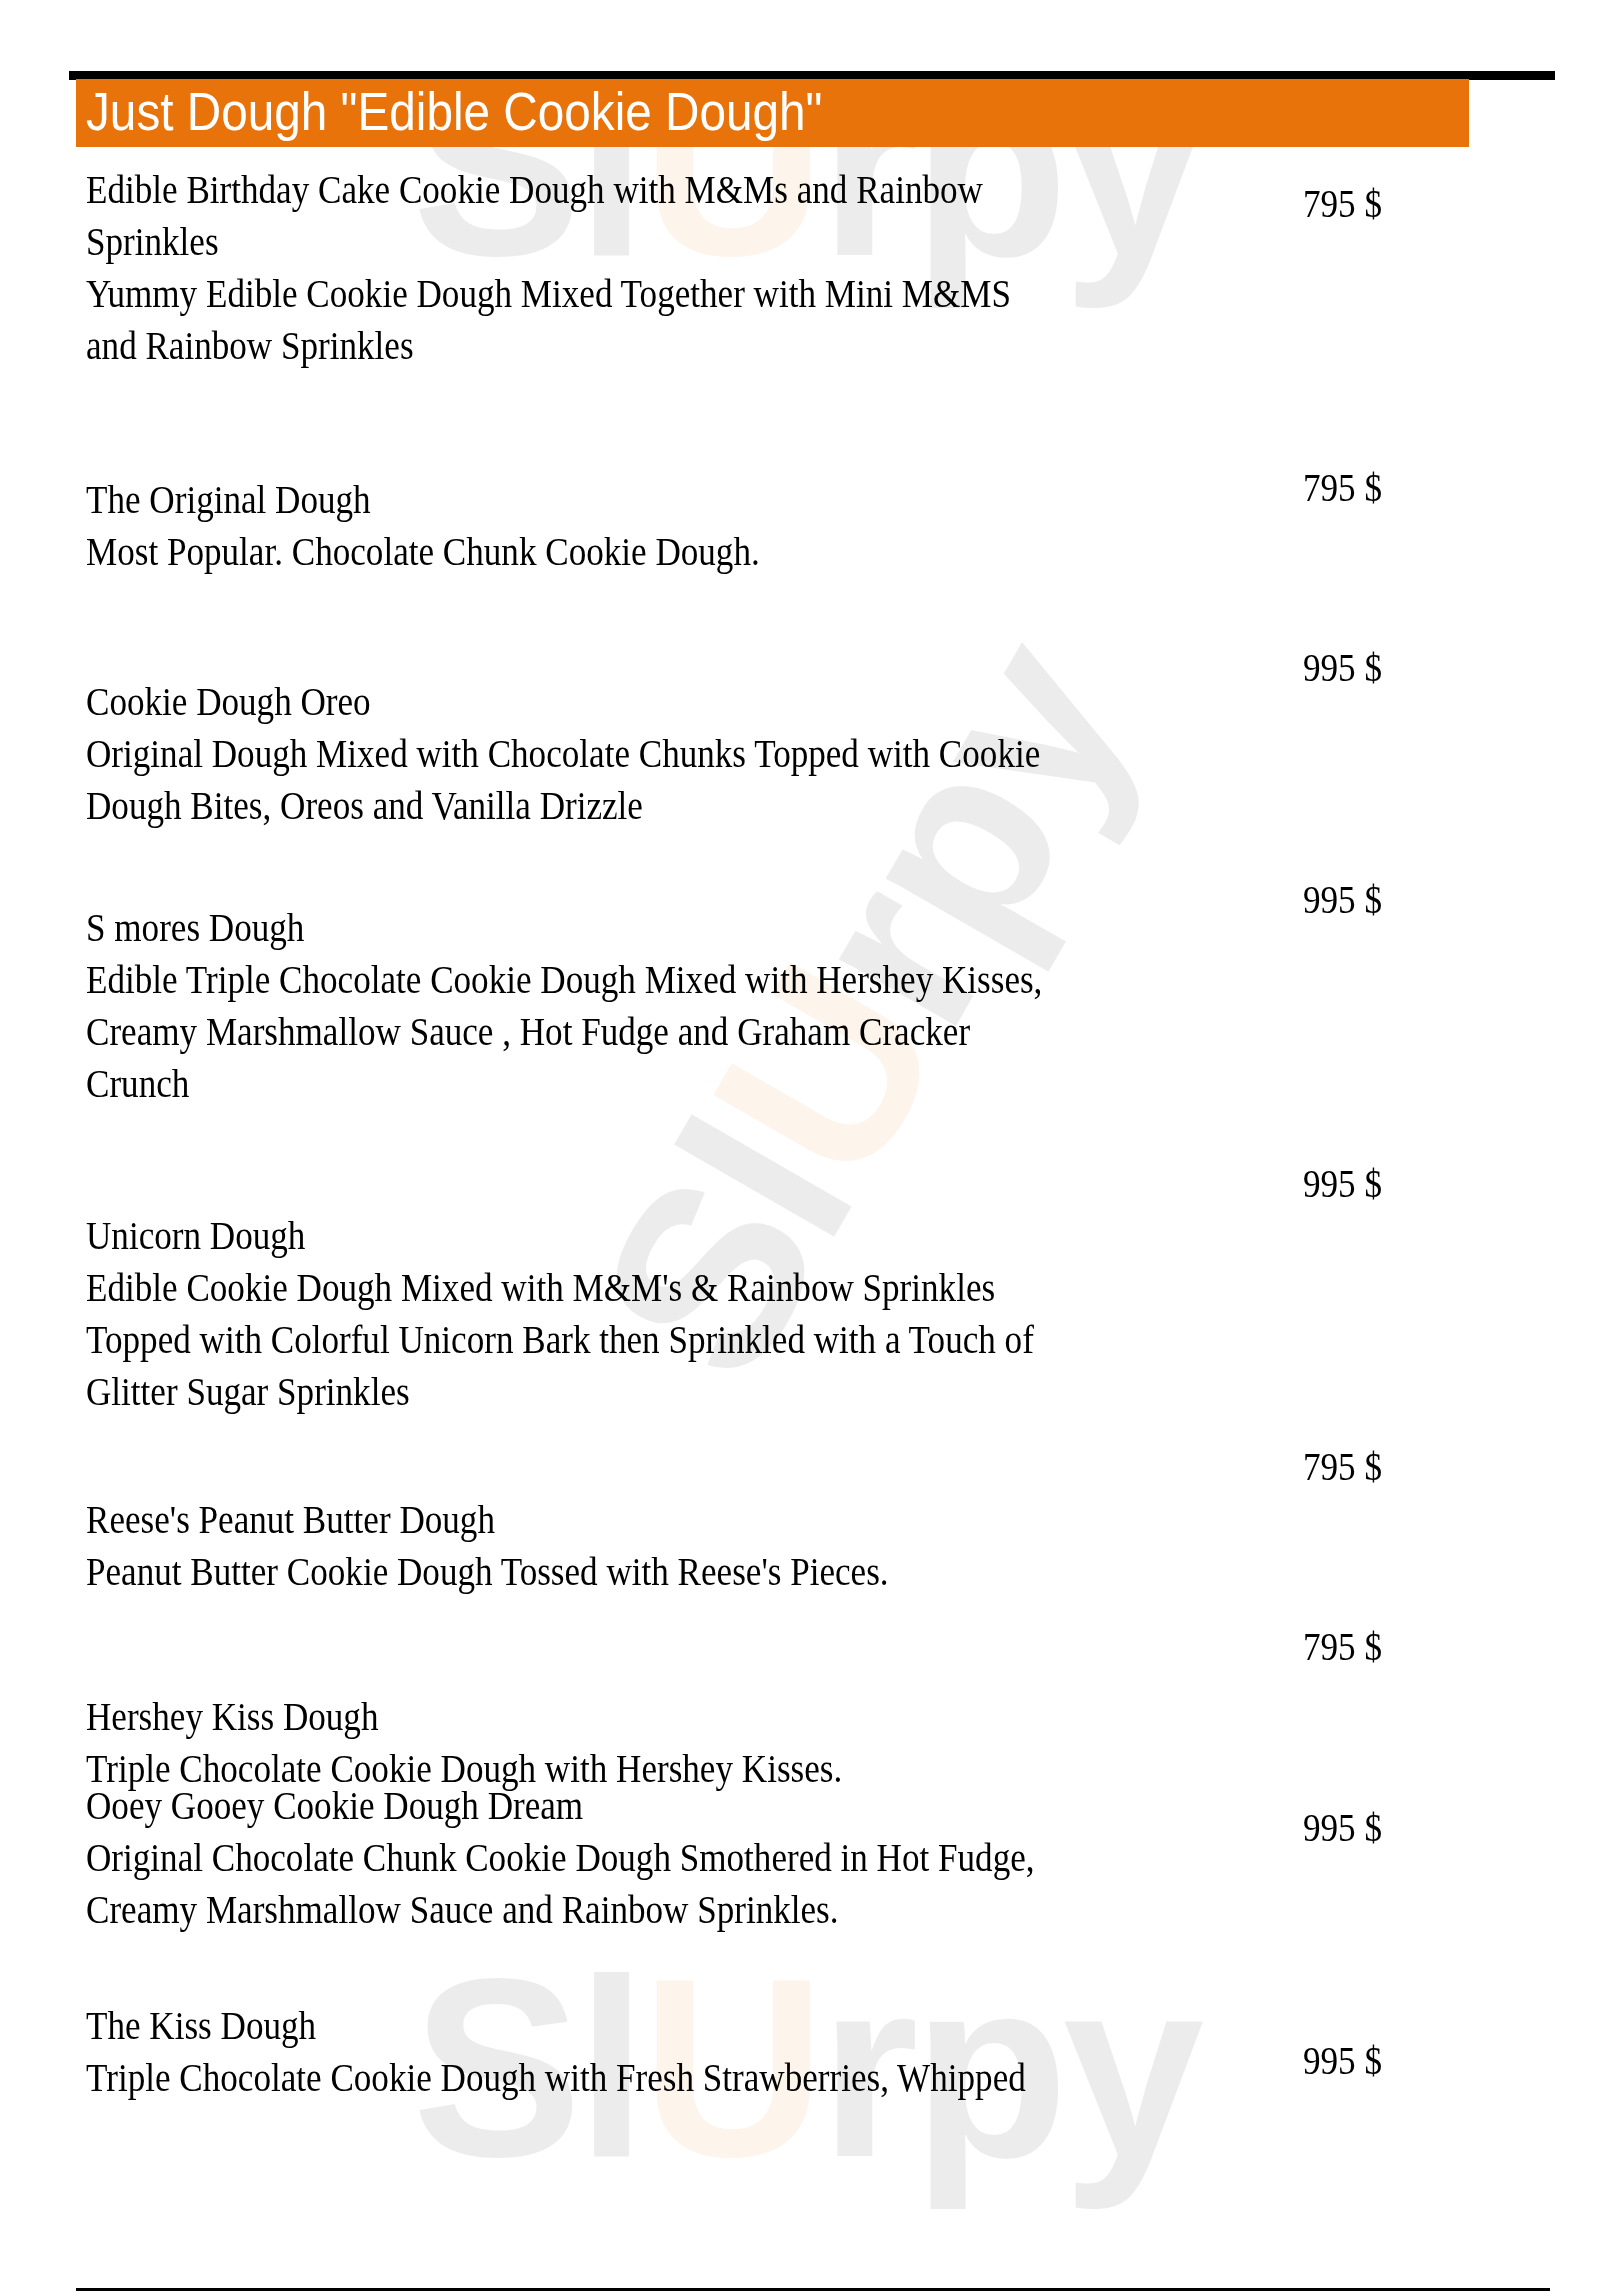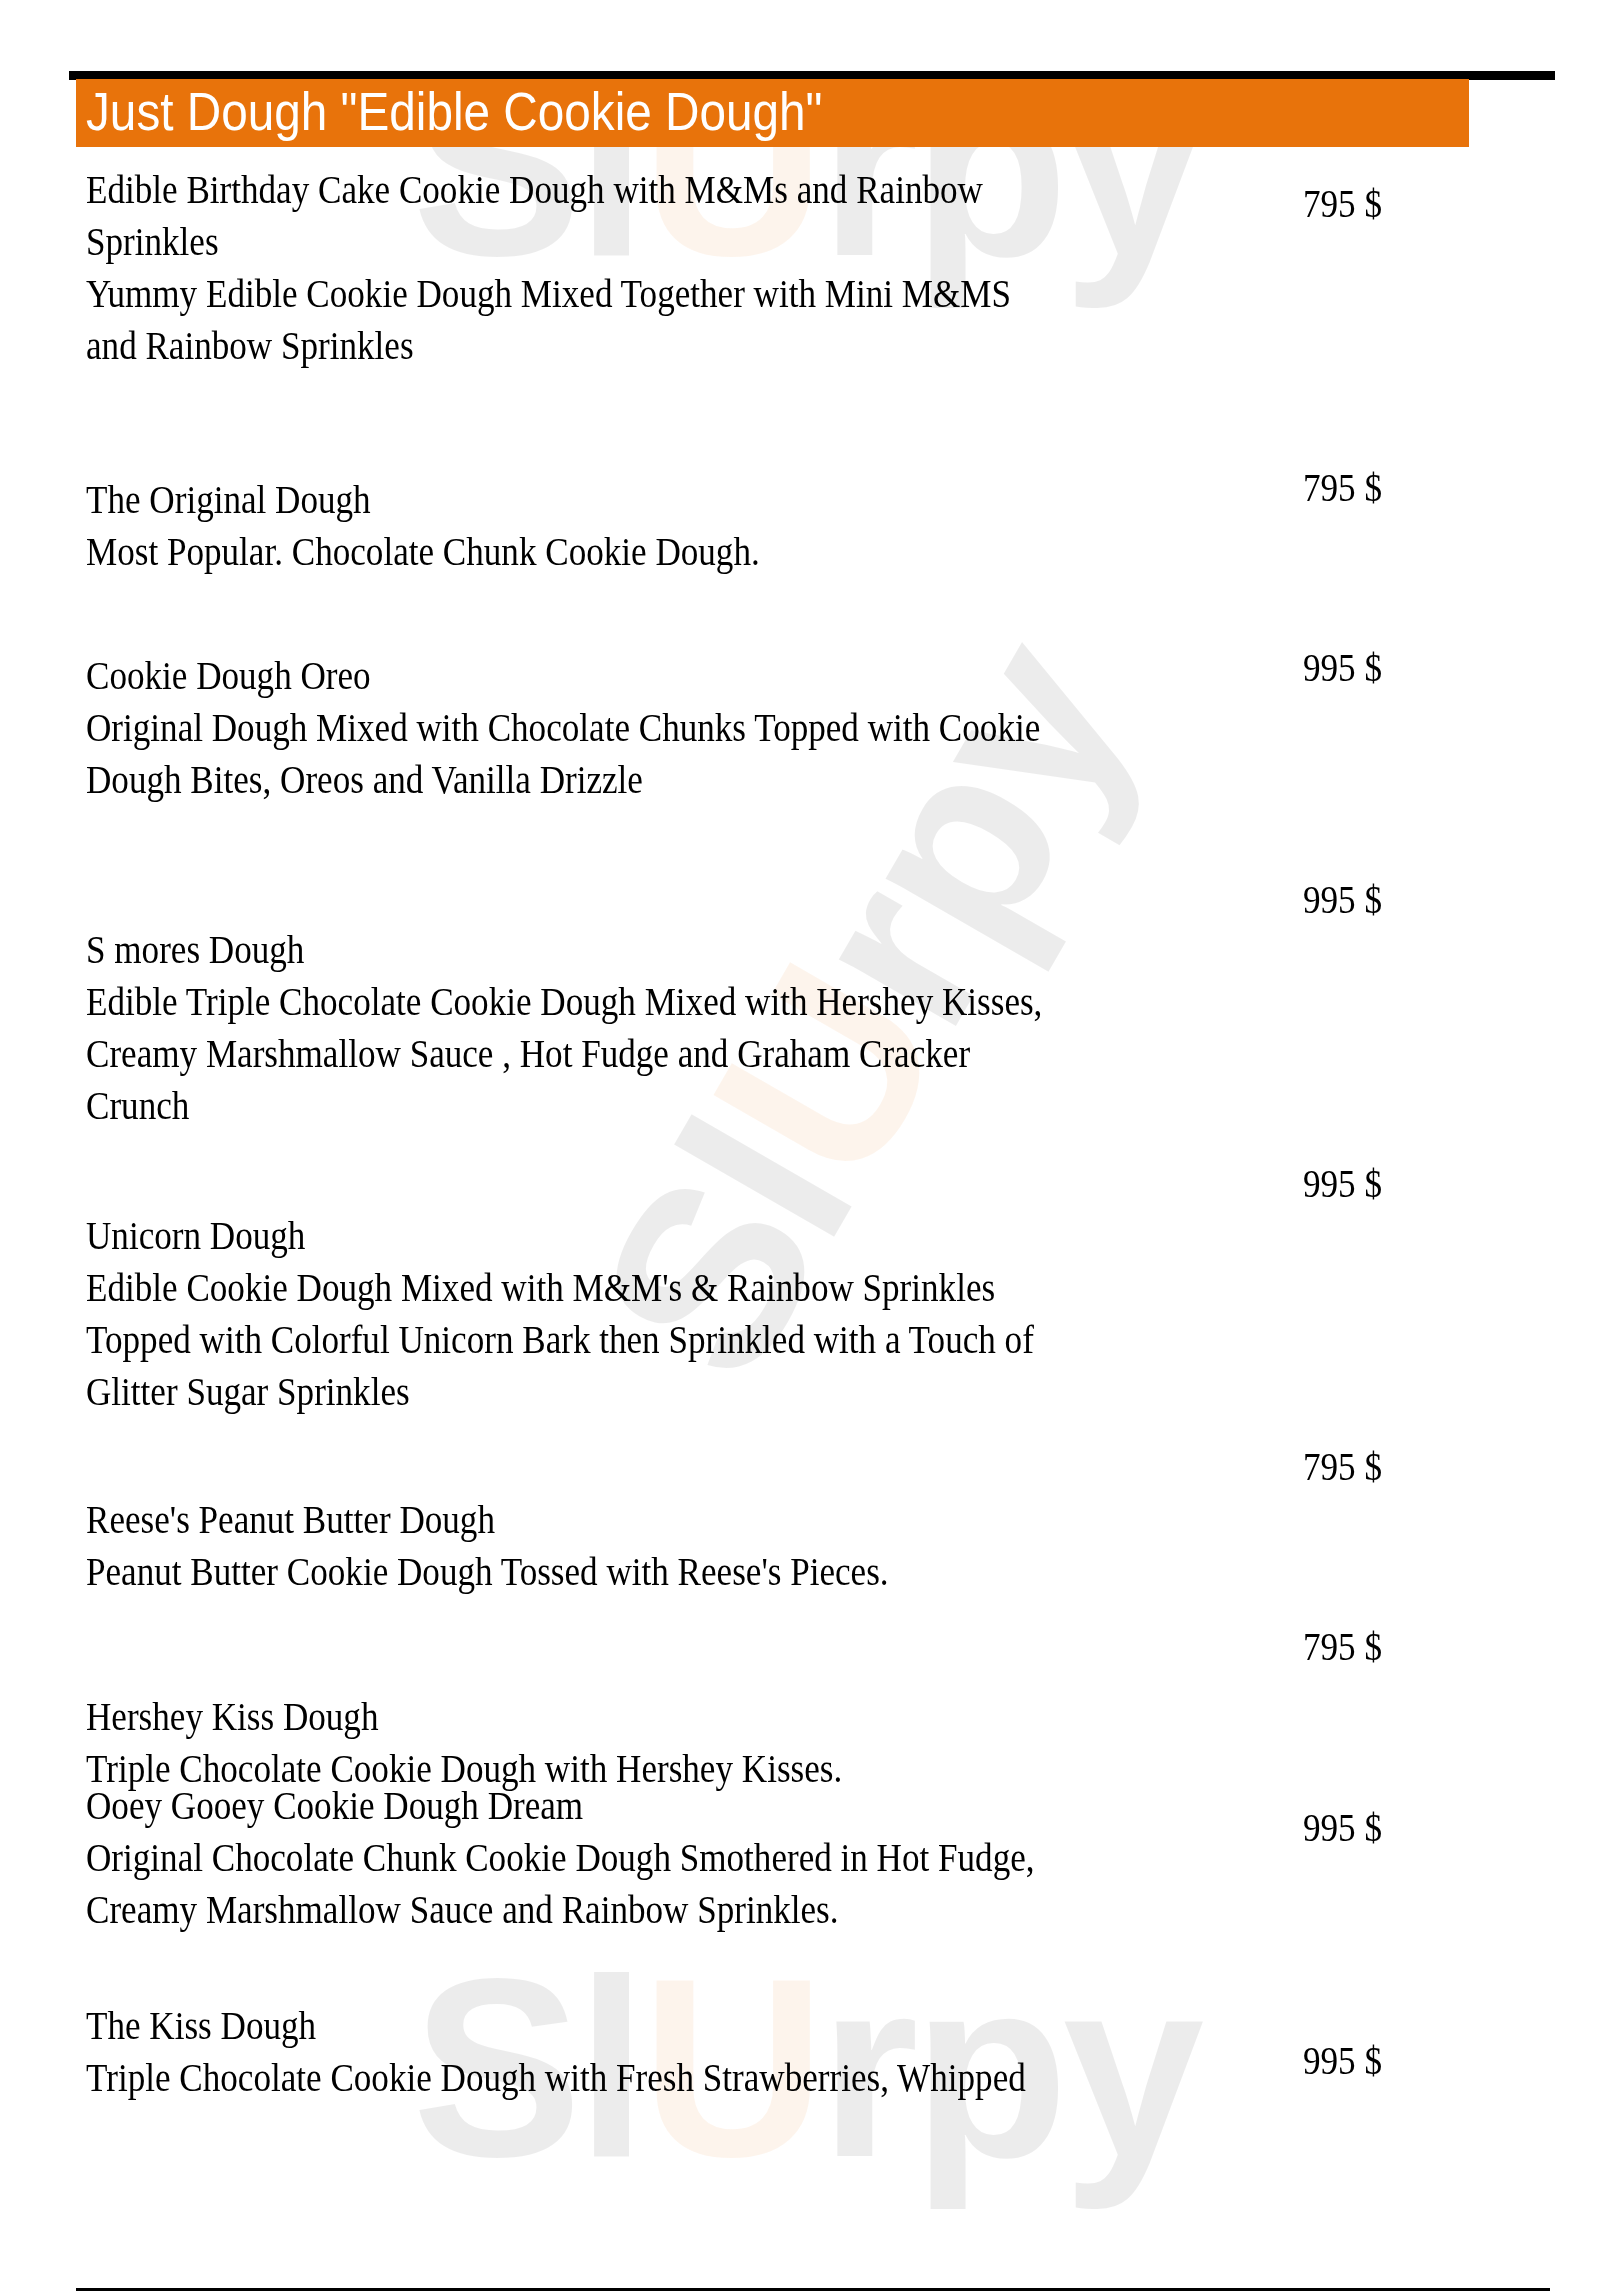--- a/index.html
+++ b/index.html
@@ -36,28 +36,28 @@
   <div class="line">and Rainbow Sprinkles</div>
 </div>
 <div class="price" style="top:178px">795 $</div>
 
 <div class="item" style="top:474px">
   <div class="line">The Original Dough</div>
   <div class="line">Most Popular. Chocolate Chunk Cookie Dough.</div>
 </div>
 <div class="price" style="top:462px">795 $</div>
 
-<div class="item" style="top:650px">
+<div class="item" style="top:676px">
   <div class="line">Cookie Dough Oreo</div>
   <div class="line">Original Dough Mixed with Chocolate Chunks Topped with Cookie</div>
   <div class="line">Dough Bites, Oreos and Vanilla Drizzle</div>
 </div>
 <div class="price" style="top:642px">995 $</div>
 
-<div class="item" style="top:924px">
+<div class="item" style="top:902px">
   <div class="line">S mores Dough</div>
   <div class="line">Edible Triple Chocolate Cookie Dough Mixed with Hershey Kisses,</div>
   <div class="line">Creamy Marshmallow Sauce , Hot Fudge and Graham Cracker</div>
   <div class="line">Crunch</div>
 </div>
 <div class="price" style="top:874px">995 $</div>
 
 <div class="item" style="top:1210px">
   <div class="line">Unicorn Dough</div>
   <div class="line">Edible Cookie Dough Mixed with M&amp;M's &amp; Rainbow Sprinkles</div>

